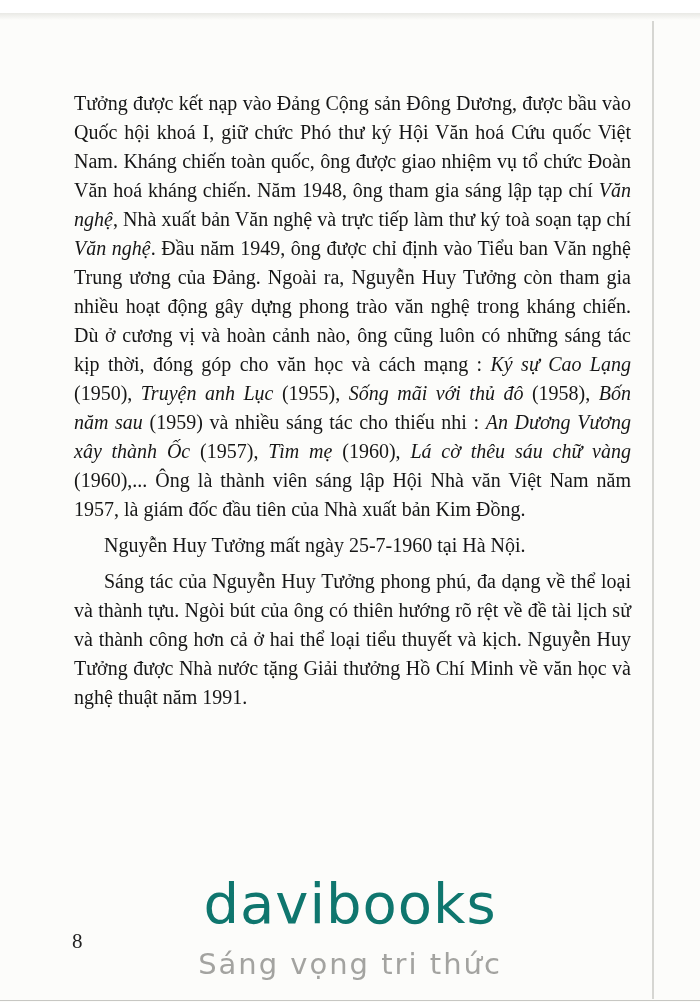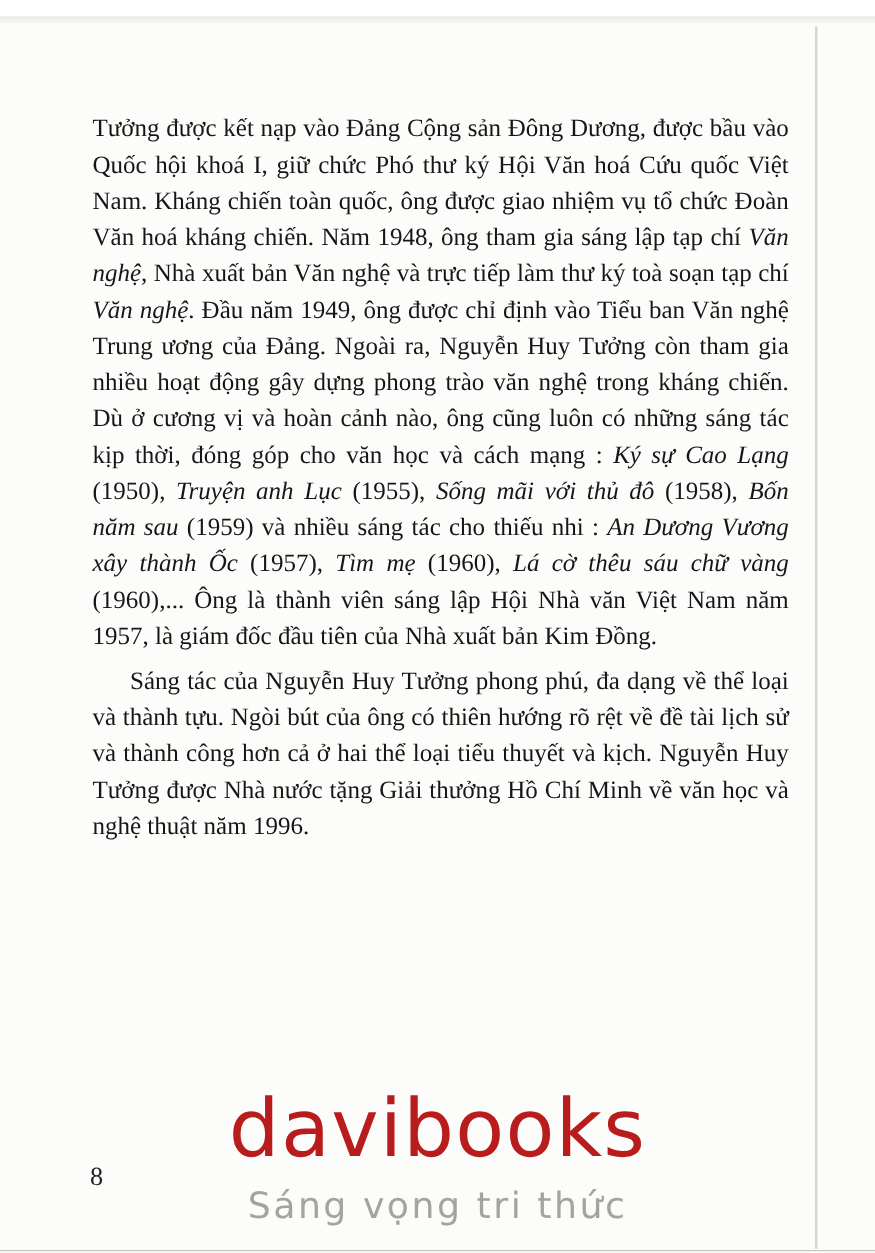--- a/index.html
+++ b/index.html
@@ -27,24 +27,24 @@
   .text-block p.indent { text-indent: 30px; margin-top: 7px; }
   .italic { font-style: italic; }
   .watermark {
     position: absolute;
     left: 0; right: 0;
     top: 850px;
     text-align: center;
     font-family: "DejaVu Sans", "Liberation Sans", sans-serif;
   }
   .wm-brand {
-    font-size: 64px;
+    font-size: 56px;
     line-height: 82px;
     font-weight: 400;
-    color: #b91c1c;
+    color: #0f766e;
     letter-spacing: 1px;
   }
   .wm-tagline {
     font-size: 29px;
     color: #a3a3a0;
     letter-spacing: 2px;
     margin-top: 2px;
   }
   .page-number {
     position: absolute;
@@ -76,21 +76,22 @@
   }
 </style>
 </head>
 <body>
 
 <div class="page">
   <div class="edge-top"></div>
 
   <div class="text-block">
       <p><span>Tưởng được kết nạp vào Đảng Cộng sản Đông Dương, được bầu vào Quốc hội khoá I, giữ chức Phó thư ký Hội Văn hoá Cứu quốc Việt Nam. Kháng chiến toàn quốc, ông được giao nhiệm vụ tổ chức Đoàn Văn hoá kháng chiến. Năm 1948, ông tham gia sáng lập tạp chí </span><span class="italic">Văn nghệ</span><span>, Nhà xuất bản Văn nghệ và trực tiếp làm thư ký toà soạn tạp chí </span><span class="italic">Văn nghệ</span><span>. Đầu năm 1949, ông được chỉ định vào Tiểu ban Văn nghệ Trung ương của Đảng. Ngoài ra, Nguyễn Huy Tưởng còn tham gia nhiều hoạt động gây dựng phong trào văn nghệ trong kháng chiến. Dù ở cương vị và hoàn cảnh nào, ông cũng luôn có những sáng tác kịp thời, đóng góp cho văn học và cách mạng : </span><span class="italic">Ký sự Cao Lạng</span><span> (1950), </span><span class="italic">Truyện anh Lục</span><span> (1955), </span><span class="italic">Sống mãi với thủ đô</span><span> (1958), </span><span class="italic">Bốn năm sau</span><span> (1959) và nhiều sáng tác cho thiếu nhi : </span><span class="italic">An Dương Vương xây thành Ốc</span><span> (1957), </span><span class="italic">Tìm mẹ</span><span> (1960), </span><span class="italic">Lá cờ thêu sáu chữ vàng</span><span> (1960),... Ông là thành viên sáng lập Hội Nhà văn Việt Nam năm 1957, là giám đốc đầu tiên của Nhà xuất bản Kim Đồng.</span></p>
-      <p class="indent"><span>Sáng tác của Nguyễn Huy Tưởng phong phú, đa dạng về thể loại và thành tựu. Ngòi bút của ông có thiên hướng rõ rệt về đề tài lịch sử và thành công hơn cả ở hai thể loại tiểu thuyết và kịch. Nguyễn Huy Tưởng được Nhà nước tặng Giải thưởng Hồ Chí Minh về văn học và nghệ thuật năm 1996.</span></p>
+      <p class="indent"><span>Nguyễn Huy Tưởng mất ngày 25-7-1960 tại Hà Nội.</span></p>
+      <p class="indent"><span>Sáng tác của Nguyễn Huy Tưởng phong phú, đa dạng về thể loại và thành tựu. Ngòi bút của ông có thiên hướng rõ rệt về đề tài lịch sử và thành công hơn cả ở hai thể loại tiểu thuyết và kịch. Nguyễn Huy Tưởng được Nhà nước tặng Giải thưởng Hồ Chí Minh về văn học và nghệ thuật năm 1991.</span></p>
     </div>
 
   <div class="watermark">
     <div class="wm-brand">davibooks</div>
     <div class="wm-tagline">Sáng vọng tri thức</div>
   </div>
 
   <div class="page-number">8</div>
 
   <div class="edge-right"></div>

